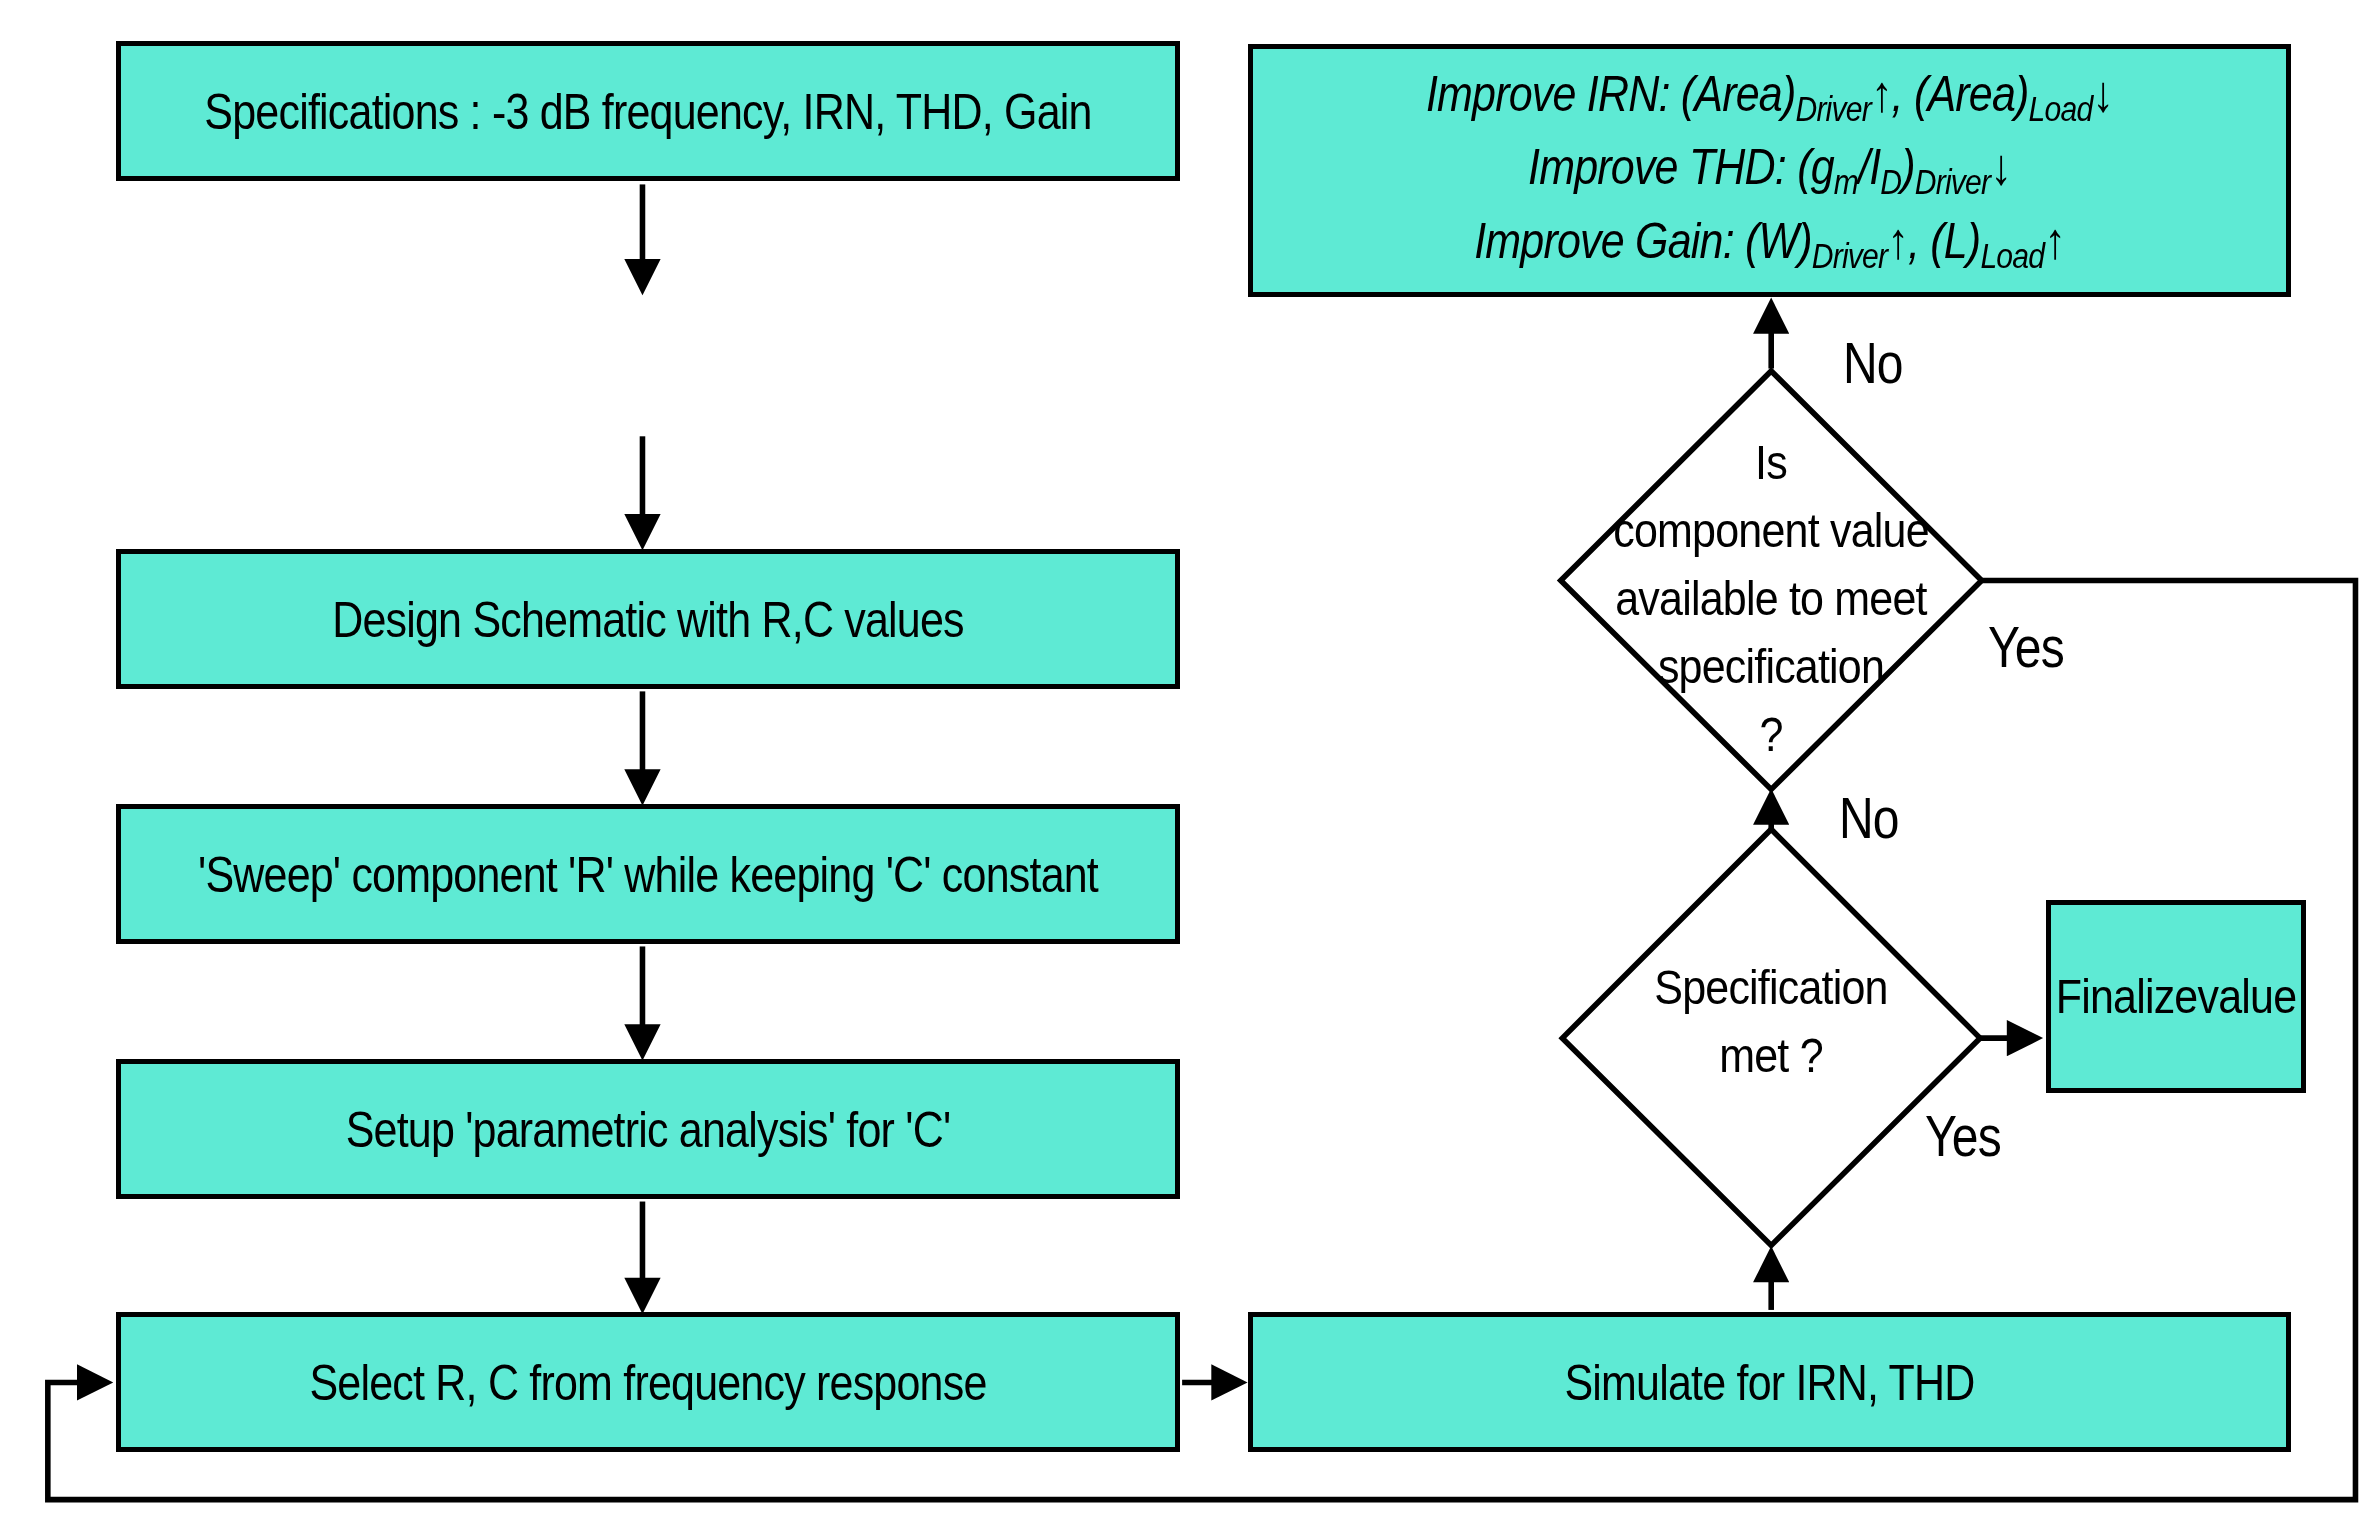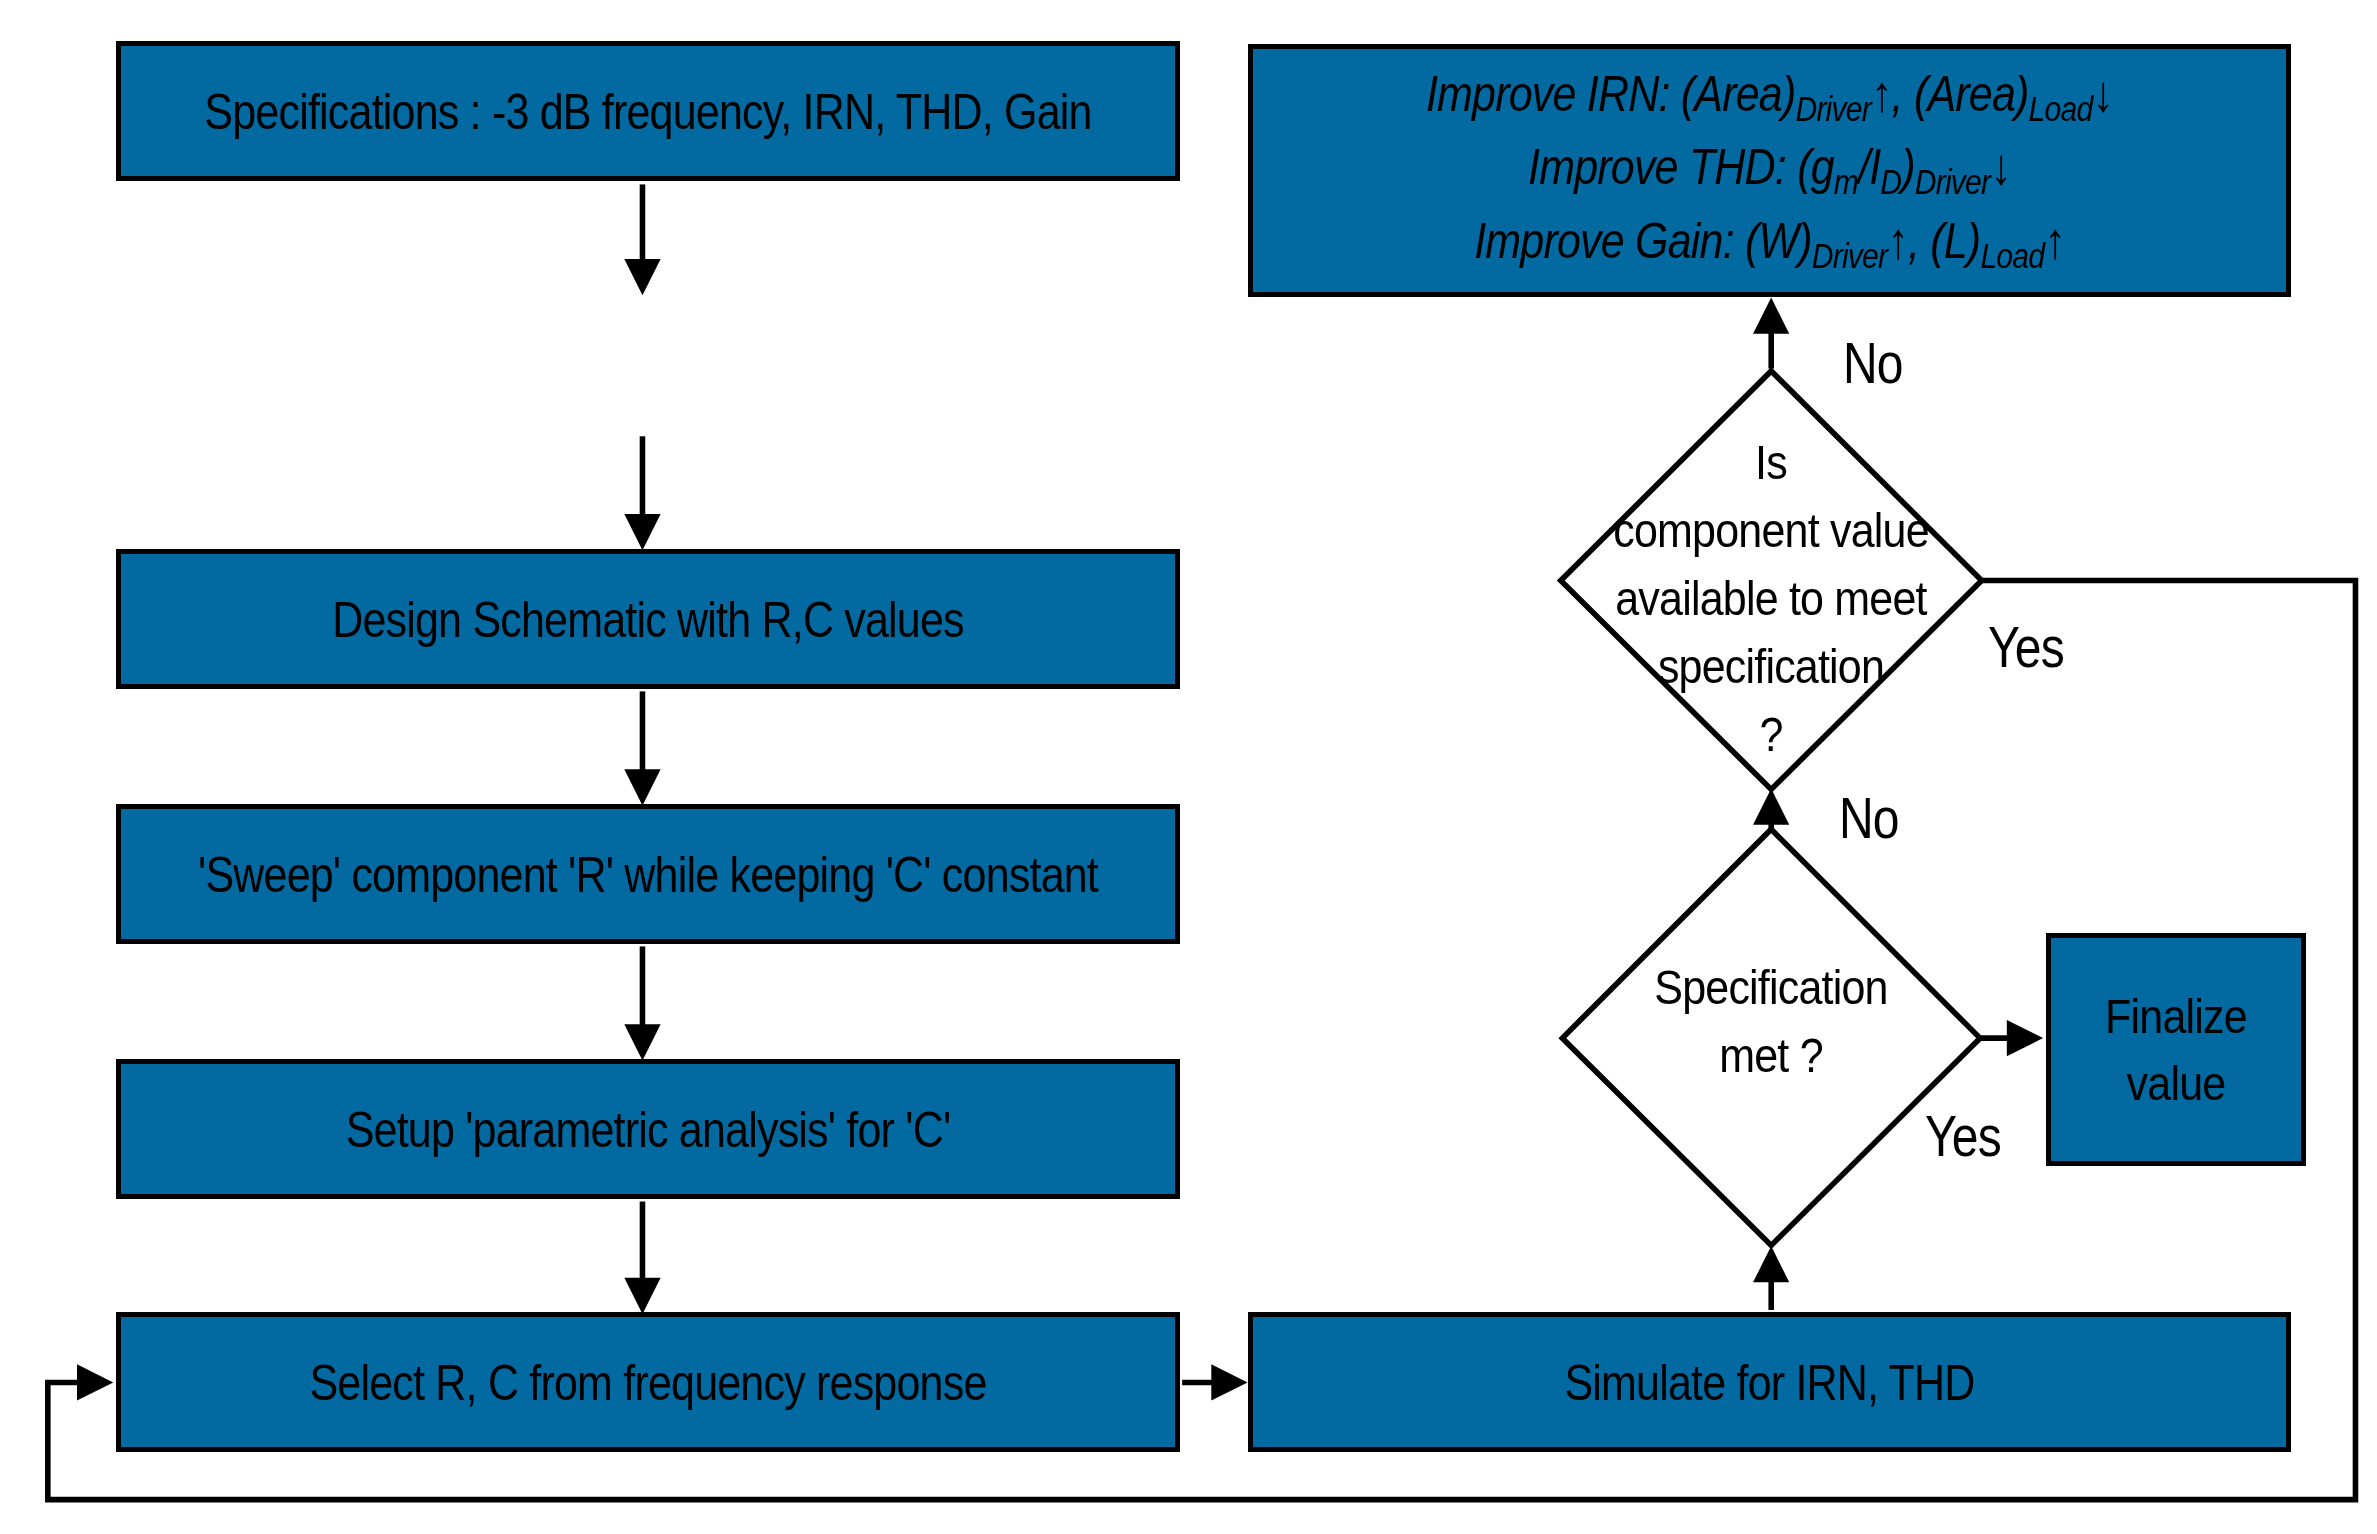--- a/index.html
+++ b/index.html
@@ -3,28 +3,28 @@
 <meta charset="utf-8">
 <style>
   html,body{margin:0;padding:0;background:#ffffff;}
   .canvas{
     position:relative;width:2377px;height:1535px;background:#ffffff;
     font-family:"Liberation Sans","DejaVu Sans",sans-serif;color:#000;
     overflow:hidden;
   }
   svg.wires{position:absolute;left:0;top:0;}
   .box{
-    position:absolute;border:5.6px solid #000;background:#0369a1;
+    position:absolute;border:5.6px solid #000;background:#5eead4;
     display:flex;align-items:center;justify-content:center;
     box-sizing:border-box;
   }
   .pbox{left:116px;width:1064px;height:140px;}
   .improve{left:1248px;top:44px;width:1043px;height:253px;flex-direction:column;justify-content:space-around;padding:11px 0;font-style:italic;}
   .sim{left:1248px;top:1312px;width:1043px;height:140px;}
-  .fin{left:2046px;top:933px;width:260px;height:233px;flex-direction:column;}
+  .fin{left:2046px;top:900px;width:260px;height:193px;flex-direction:row;}
   .txt{font-size:43px;letter-spacing:-0.8px;white-space:nowrap;display:inline-block;transform:scaleY(1.18);}
   .iline{font-size:43px;letter-spacing:-0.8px;white-space:nowrap;display:block;transform:scaleY(1.18);}
   .sub{font-size:0.7em;vertical-align:-0.28em;}
   .dtext{
     position:absolute;display:flex;flex-direction:column;align-items:center;
     text-align:center;box-sizing:border-box;
   }
   .dline{font-size:43px;letter-spacing:-0.8px;line-height:1.58;display:block;transform:scaleY(1.12);white-space:nowrap;}
   .fline{font-size:43px;letter-spacing:-0.8px;line-height:1.55;display:block;transform:scaleY(1.12);}
   .elabel{position:absolute;font-size:48px;letter-spacing:-0.8px;transform:scaleY(1.18);transform-origin:top left;white-space:nowrap;}

